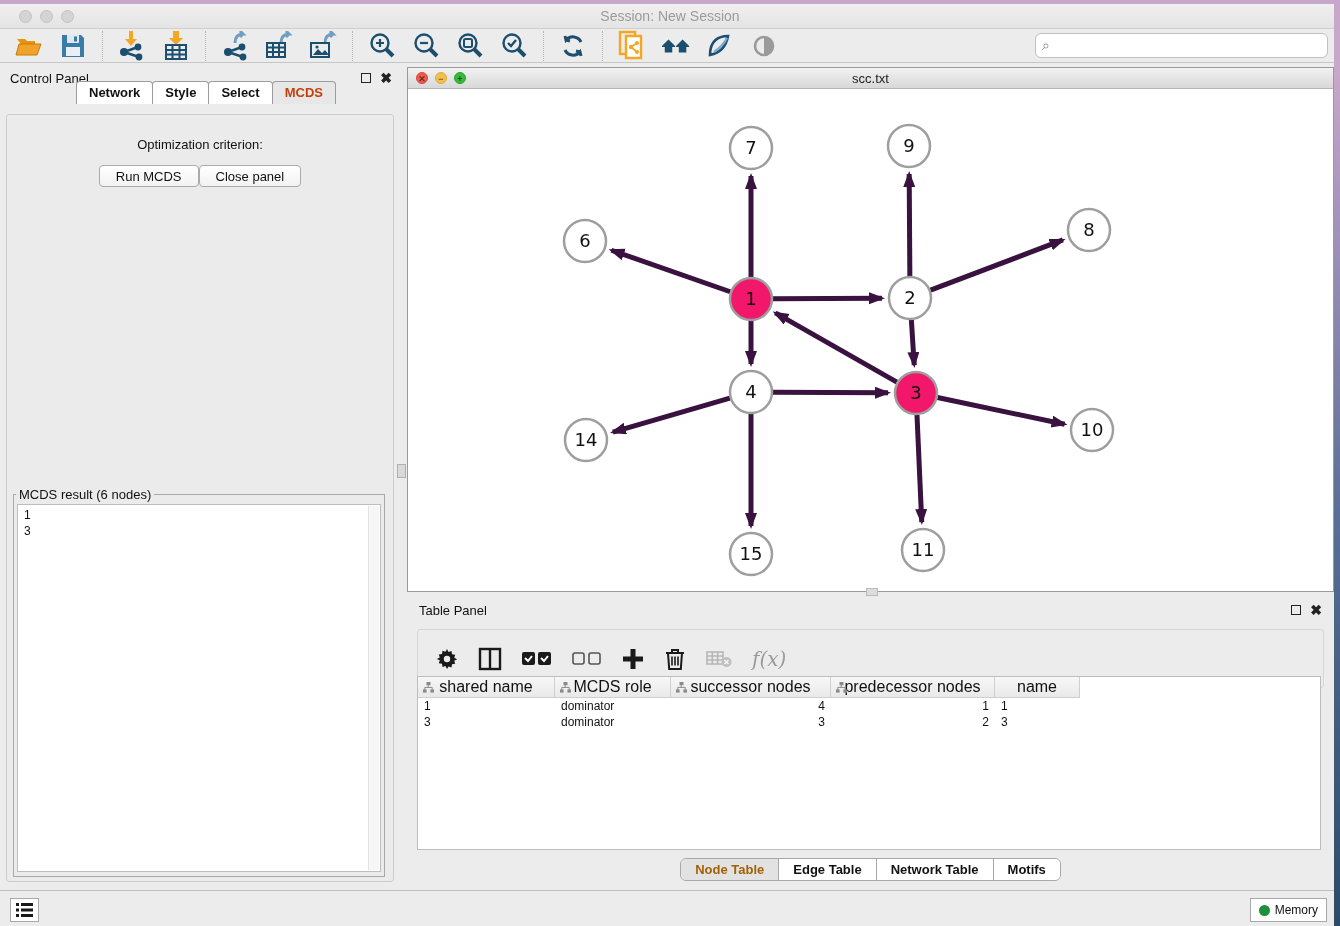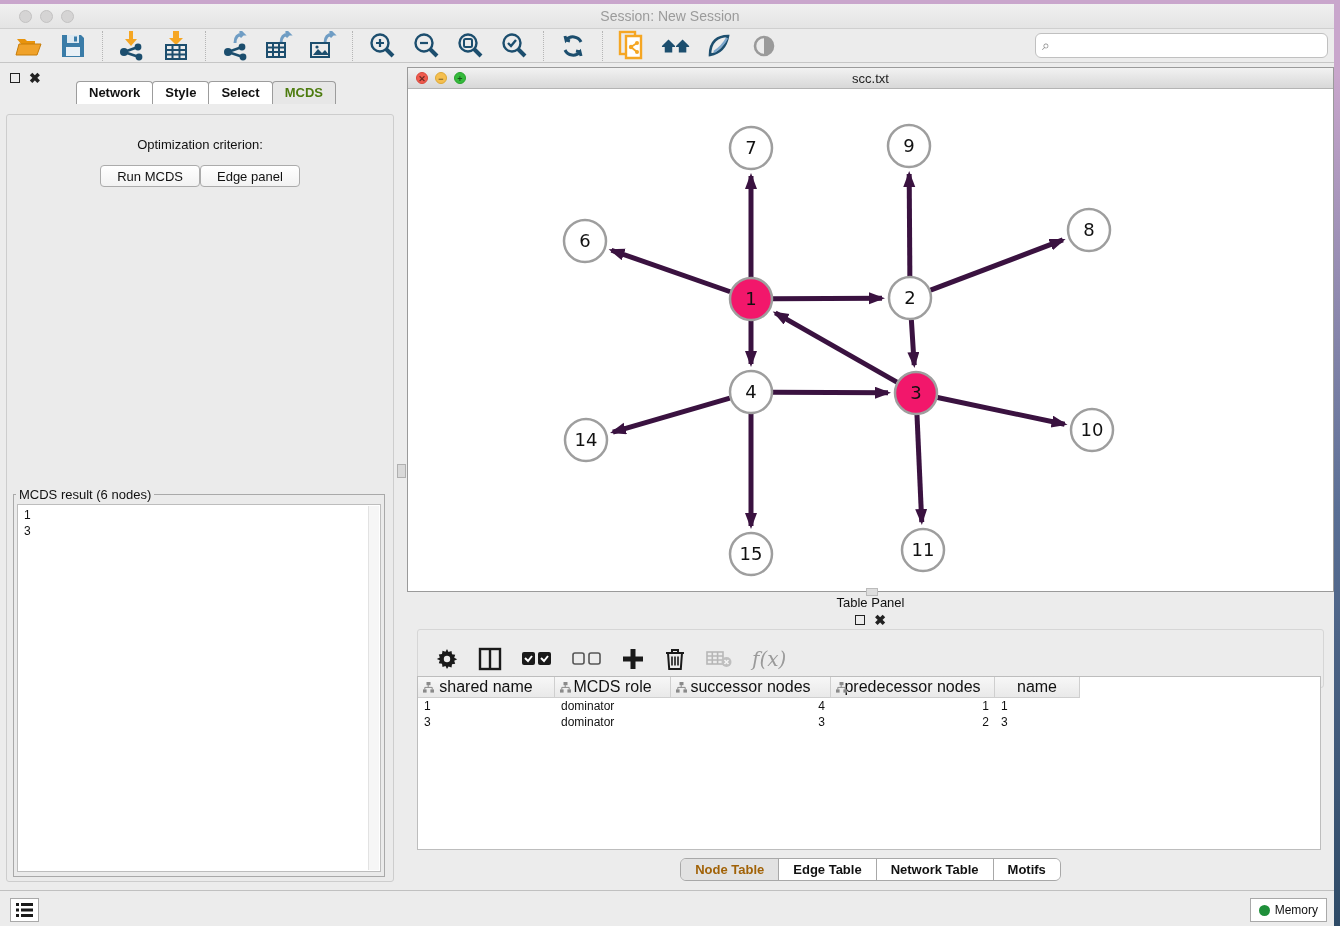--- a/index.html
+++ b/index.html
@@ -28,21 +28,21 @@
 
   
   .control-panel { position:absolute; left:0; top:63px; width:402px; height:827px; background:#ececec; }
   .panel-head { height:30px; display:flex; align-items:center; padding:0 10px; }
   .panel-title { font-size:13px; color:#111; flex:1; }
   .win-btns { display:flex; gap:9px; align-items:center; color:#222; }
   .float-box { width:10px; height:10px; border:1.5px solid #222; }
   .close-x { font-size:14px; font-weight:bold; line-height:10px; }
   .cp-tabs { position:absolute; top:18px; left:76px; display:flex; z-index:3; }
   .cp-tab { border:1px solid #9c9c9c; border-bottom:none; background:#fff; padding:3px 12px 4px; font-size:13px; font-weight:bold; color:#111; border-radius:4px 4px 0 0; margin-right:-1px; }
-  .cp-tab.sel { background:#e7e7e7; color:#4d7c0f; }
+  .cp-tab.sel { background:#e7e7e7; color:#c2410c; }
   .cp-body { position:absolute; top:51px; left:6px; right:8px; bottom:8px; background:#ebebeb; border:1px solid #cdcdcd; border-radius:3px; }
   .opt-label { text-align:center; margin-top:22px; font-size:13px; color:#111; }
   .combo { margin:10px auto 0; width:310px; height:22px; background:#fff; border:1px solid #adadad; border-radius:4px; display:flex; align-items:center; font-size:13px; padding-left:8px; position:relative; }
   .combo .steppers { position:absolute; right:4px; top:2px; font-size:8px; line-height:8px; color:#333; text-align:center; }
   .btn-row { display:flex; justify-content:center; gap:0; margin-top:13px; }
   .mac-btn { background:linear-gradient(#ffffff,#f2f2f2); border:1px solid #ababab; border-radius:4px; font-size:13px; padding:2px 16px; height:22px; color:#111; }
   .fieldset { position:absolute; left:6px; right:8px; bottom:4px; top:372px; border:1px solid #a9a9a9; margin:0 0 0 0; background:#ebebeb; }
   .fieldset legend { font-size:13px; padding:0 3px; margin-left:2px; color:#111; }
   .result-area { position:absolute; top:2px; left:3px; right:3px; bottom:4px; background:#fff; border:1px solid #bdbdbd; font-size:12px; padding:2px 0 0 6px; line-height:16px; color:#111; }
   .result-scroll { position:absolute; top:1px; bottom:1px; right:1px; width:11px; background:#f6f6f6; border-left:1px solid #e2e2e2; }
@@ -244,36 +244,37 @@
       </div>
     </div>
     <div class="search-wrap">
       <span class="mag">⌕</span>
       <input placeholder="" style="">
     </div>
   </div>
 
   <div class="control-panel">
     <div class="panel-head">
+      <div class="panel-title">Control Panel</div>
       <div class="win-btns">
         <div class="float-box"></div>
         <div class="close-x">✖</div>
       </div>
     </div>
     <div class="cp-tabs">
       <div class="cp-tab">Network</div>
       <div class="cp-tab">Style</div>
       <div class="cp-tab">Select</div>
       <div class="cp-tab sel">MCDS</div>
     </div>
     <div class="cp-body">
       <div class="opt-label">Optimization criterion:</div>
       <div class="btn-row">
         <button class="mac-btn">Run MCDS</button>
-        <button class="mac-btn">Edge panel</button>
+        <button class="mac-btn">Close panel</button>
       </div>
       <fieldset class="fieldset">
         <legend>MCDS result (6 nodes)</legend>
         <div class="result-area">
           <div>1</div>
           <div>3</div>
           <div class="result-scroll"></div>
         </div>
       </fieldset>
     </div>
@@ -333,21 +334,21 @@
           <text x="684" y="346" text-anchor="middle" font-size="18" fill="#111" font-family="&quot;DejaVu Sans&quot;, sans-serif">10</text>
           <circle cx="343" cy="464" r="21" fill="#ffffff" stroke="#9e9e9e" stroke-width="2.5"></circle>
           <text x="343" y="470" text-anchor="middle" font-size="18" fill="#111" font-family="&quot;DejaVu Sans&quot;, sans-serif">15</text>
           <circle cx="515" cy="460" r="21" fill="#ffffff" stroke="#9e9e9e" stroke-width="2.5"></circle>
           <text x="515" y="466" text-anchor="middle" font-size="18" fill="#111" font-family="&quot;DejaVu Sans&quot;, sans-serif">11</text>
         </svg>
     </div>
   </div>
 
   <div class="table-panel">
-    <div class="panel-head" style="padding:0 12px;flex-direction:column;">
+    <div class="panel-head" style="padding:0 12px;">
       <div class="panel-title">Table Panel</div>
       <div class="win-btns">
         <div class="float-box"></div>
         <div class="close-x">✖</div>
       </div>
     </div>
     <div class="tp-toolbar">
       <div class="tp-icon">
         <svg width="22" height="22" viewBox="0 0 22 22">
             <path d="M11 1 l1.5 3 3-1 .5 3.2 3.2.5-1 3 3 1.5-3 1.5 1 3-3.2.5-.5 3.2-3-1L11 21 l-1.5-3-3 1-.5-3.2L2.8 15.3 l1-3L.8 11 l3-1.5-1-3 3.2-.5.5-3.2 3 1 z" fill="#1a1a1a"></path>

